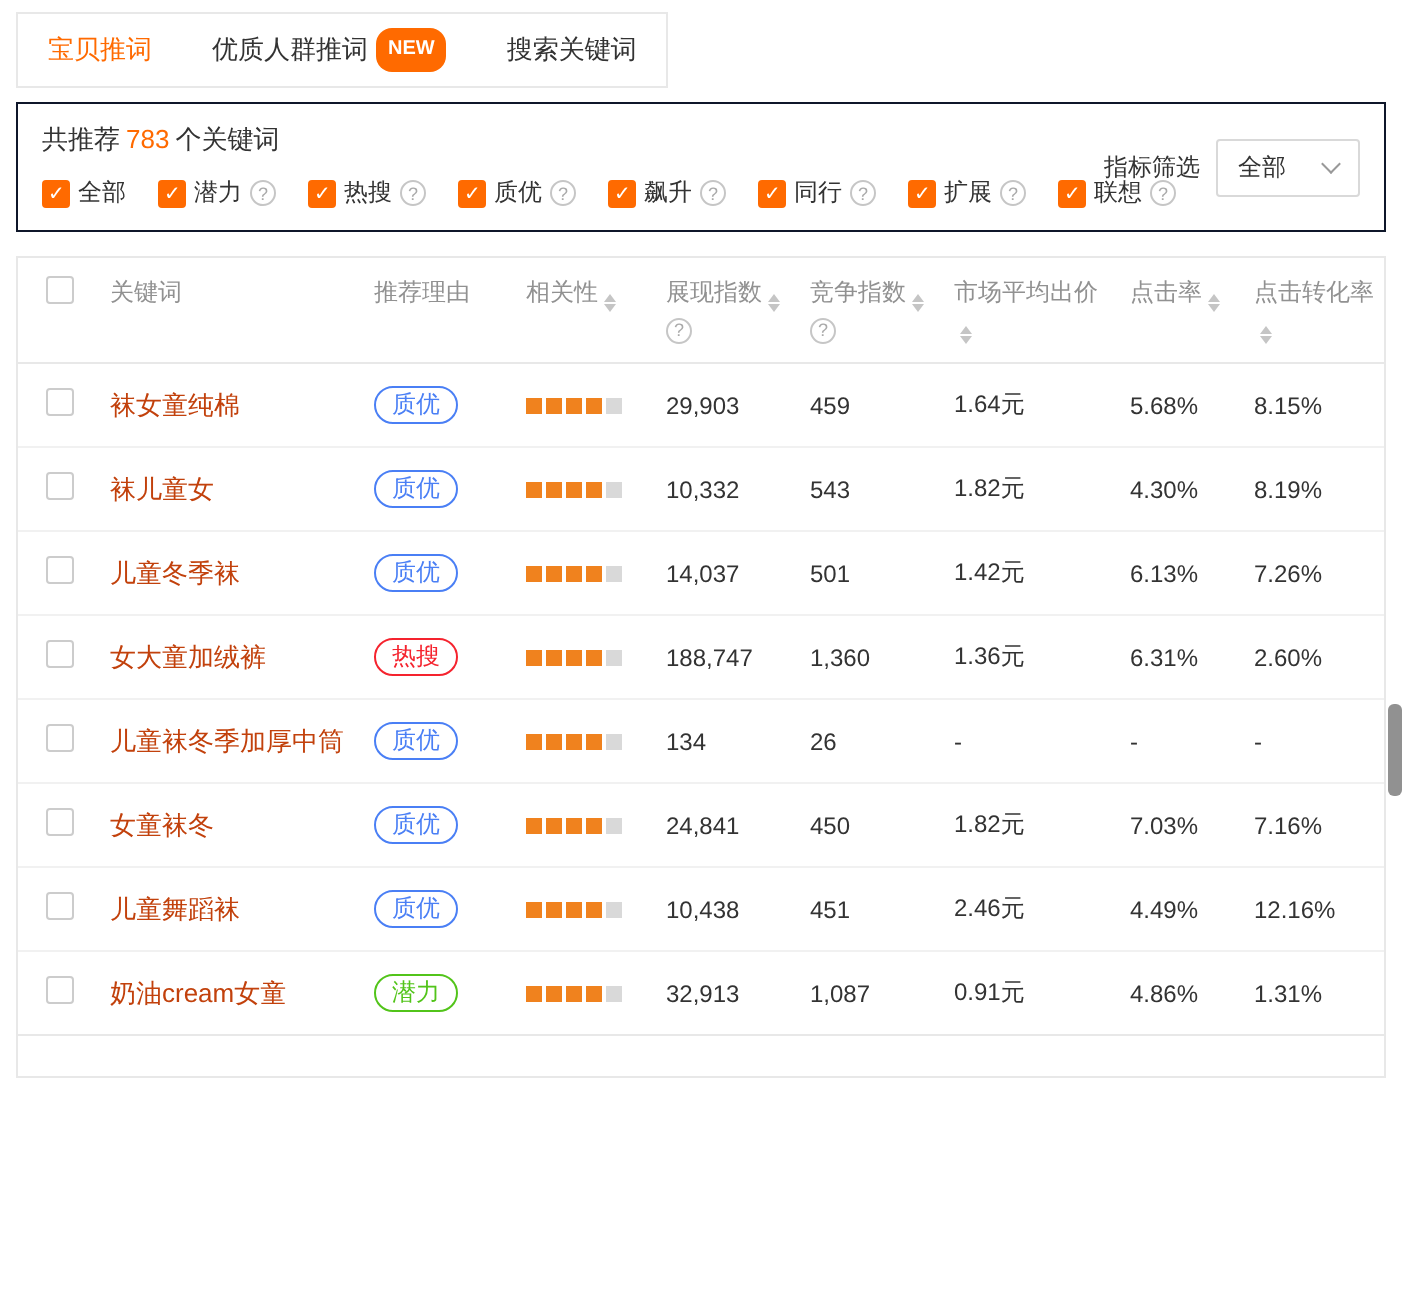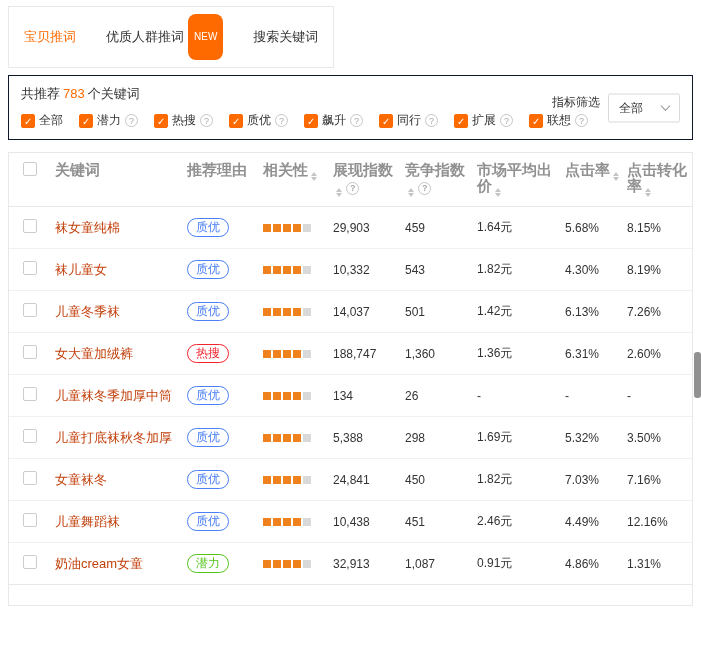--- a/index.html
+++ b/index.html
@@ -4,49 +4,49 @@
 <style>
   *{box-sizing:border-box;margin:0;padding:0}
   html,body{width:701px;height:645px;overflow:hidden;background:#fff;
     font-family:"Liberation Sans","DejaVu Sans",sans-serif;font-size:12px;color:#333}
   .page{position:relative;width:701px;height:645px;padding:6px 8px 0}
 
   
   .tabs{display:inline-flex;border:1px solid #e8e8e8;background:#fff}
   .tab{display:flex;align-items:center;gap:4px;padding:7px 15px;font-size:13px;color:#333;cursor:pointer}
   .tab.active{color:#ff6a00}
-  .new-badge{background:#ff6a00;color:#fff;font-size:10px;font-weight:normal;
-    line-height:14px;padding:16px 6px;border-radius:8px}
+  .new-badge{background:#ff6a00;color:#fff;font-size:10px;font-weight:bold;
+    line-height:14px;padding:4px 6px;border-radius:8px}
 
   
   .filter-box{position:relative;border:1px solid #0f172a;margin-top:7px;padding:9px 12px 10px}
   .summary{font-size:13px;color:#333}
   .summary .cnt{color:#ff6a00;margin:0 3px}
   .f-row{display:flex;align-items:center;gap:16px;margin-top:9px;flex-wrap:nowrap}
   .f-item{display:inline-flex;align-items:center;gap:4px;cursor:pointer;white-space:nowrap}
   .cb{display:inline-block;width:14px;height:14px;border:1px solid #ccc;border-radius:2px;
     background:#fff;position:relative;flex:none}
   .cb.checked{background:#ff6a00;border-color:#ff6a00}
   .cb.checked::after{content:"✓";position:absolute;left:2px;top:-1px;color:#fff;
     font-size:10px;font-weight:bold;line-height:15px}
   .info-i{display:inline-flex;width:13px;height:13px;border:1px solid #c6c6c6;border-radius:50%;
     color:#a9a9a9;font-size:9px;align-items:center;justify-content:center;flex:none}
   .info-i::after{content:"?"}
   .metric-filter{position:absolute;right:12px;top:50%;transform:translateY(-50%);
-    display:flex;gap:8px}
+    display:flex;align-items:center;gap:8px}
   .select-box{display:flex;align-items:center;border:1px solid #d9d9d9;border-radius:2px;
     padding:5px 10px;min-width:72px;justify-content:space-between;cursor:pointer;background:#fff}
   .chev{width:7px;height:7px;border-right:1px solid #999;border-bottom:1px solid #999;
     transform:rotate(45deg);margin-top:-3px}
 
   
   .table-wrap{position:relative;border:1px solid #e8e8e8;margin-top:12px}
   table{width:100%;border-collapse:collapse;table-layout:fixed}
-  th{font-weight:bold;color:#919191;text-align:left;padding:9px 4px;vertical-align:top;
-    font-size:15px;line-height:16px}
+  th{font-weight:normal;color:#919191;text-align:left;padding:9px 4px;vertical-align:top;
+    font-size:12px;line-height:16px}
   thead tr{border-bottom:1px solid #e8e8e8}
   td{padding:11px 4px;font-size:12px;color:#333;vertical-align:middle}
   tbody tr{border-bottom:1px solid #f1f1f1}
   tbody tr:last-child{border-bottom:none}
   tbody tr.hl{background:#fdf5e8}
   .c-check{width:42px;text-align:center}
   .kw{font-size:13px;color:#c2410c}
   .sort{display:inline-flex;flex-direction:column;gap:1px;margin-left:3px;vertical-align:-1px}
   .sort i{display:block;width:0;height:0;border-left:3px solid transparent;border-right:3px solid transparent}
   .sort .up{border-bottom:4px solid #c5c5c5}
@@ -270,37 +270,20 @@
                 <b></b>
               </span></td>
     <td>134</td>
     <td>26</td>
     <td>-</td>
     <td>-</td>
     <td>-</td>
   </tr>
           <tr>
     <td class="c-check"><span class="cb"></span></td>
-    <td><span class="kw">儿童打底袜秋冬加厚</span></td>
-    <td><span class="badge quality">质优</span></td>
-    <td><span class="bars">
-                <b class="on"></b>
-                <b class="on"></b>
-                <b class="on"></b>
-                <b class="on"></b>
-                <b></b>
-              </span></td>
-    <td>5,388</td>
-    <td>298</td>
-    <td>1.69元</td>
-    <td>5.32%</td>
-    <td>3.50%</td>
-  </tr>
-          <tr>
-    <td class="c-check"><span class="cb"></span></td>
     <td><span class="kw">女童袜冬</span></td>
     <td><span class="badge quality">质优</span></td>
     <td><span class="bars">
                 <b class="on"></b>
                 <b class="on"></b>
                 <b class="on"></b>
                 <b class="on"></b>
                 <b></b>
               </span></td>
     <td>24,841</td>

